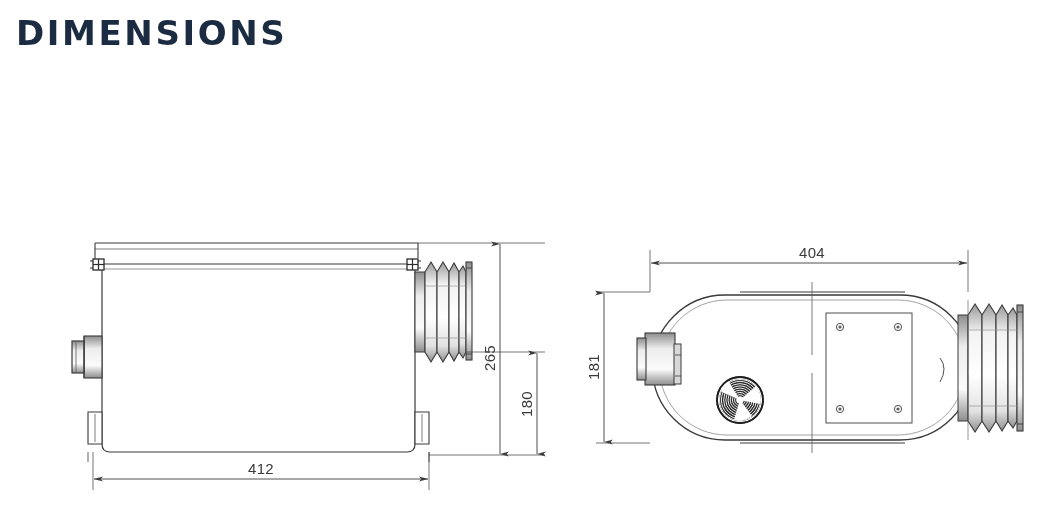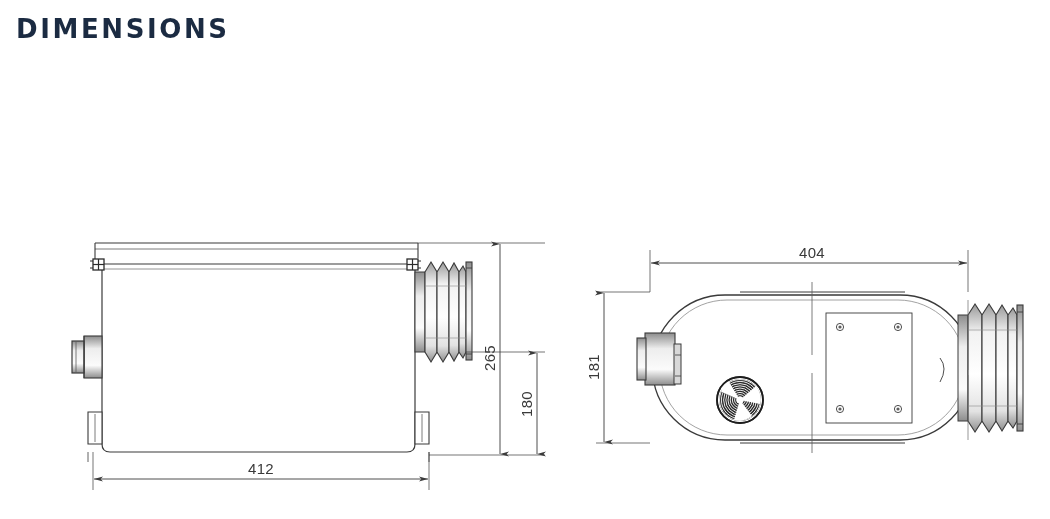--- a/index.html
+++ b/index.html
@@ -18,21 +18,21 @@
   #page {
     position: relative;
     width: 1050px;
     height: 519px;
     background: #ffffff;
   }
   #page-title {
     position: absolute;
     left: 16px;
     top: 16px;
-    font-size: 26px;
+    font-size: 34px;
     font-weight: bold;
     letter-spacing: 2.6px;
     color: #1b2b42;
     font-family: "DejaVu Sans", sans-serif;
     line-height: 1;
     user-select: none;
   }
   .drawing-svg {
     position: absolute;
     top: 0;

